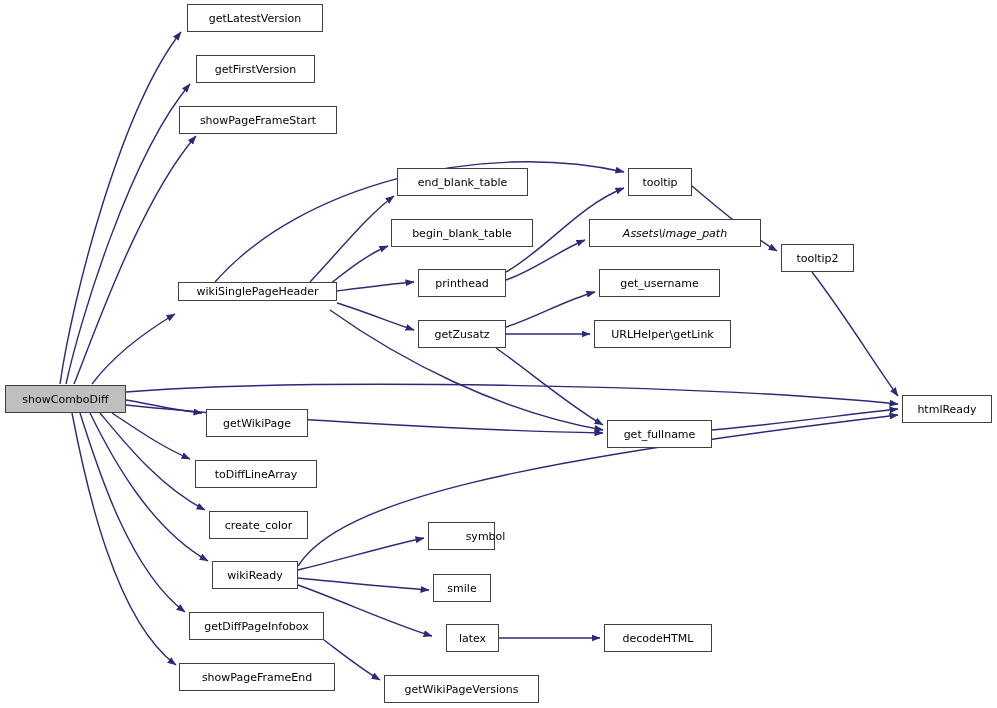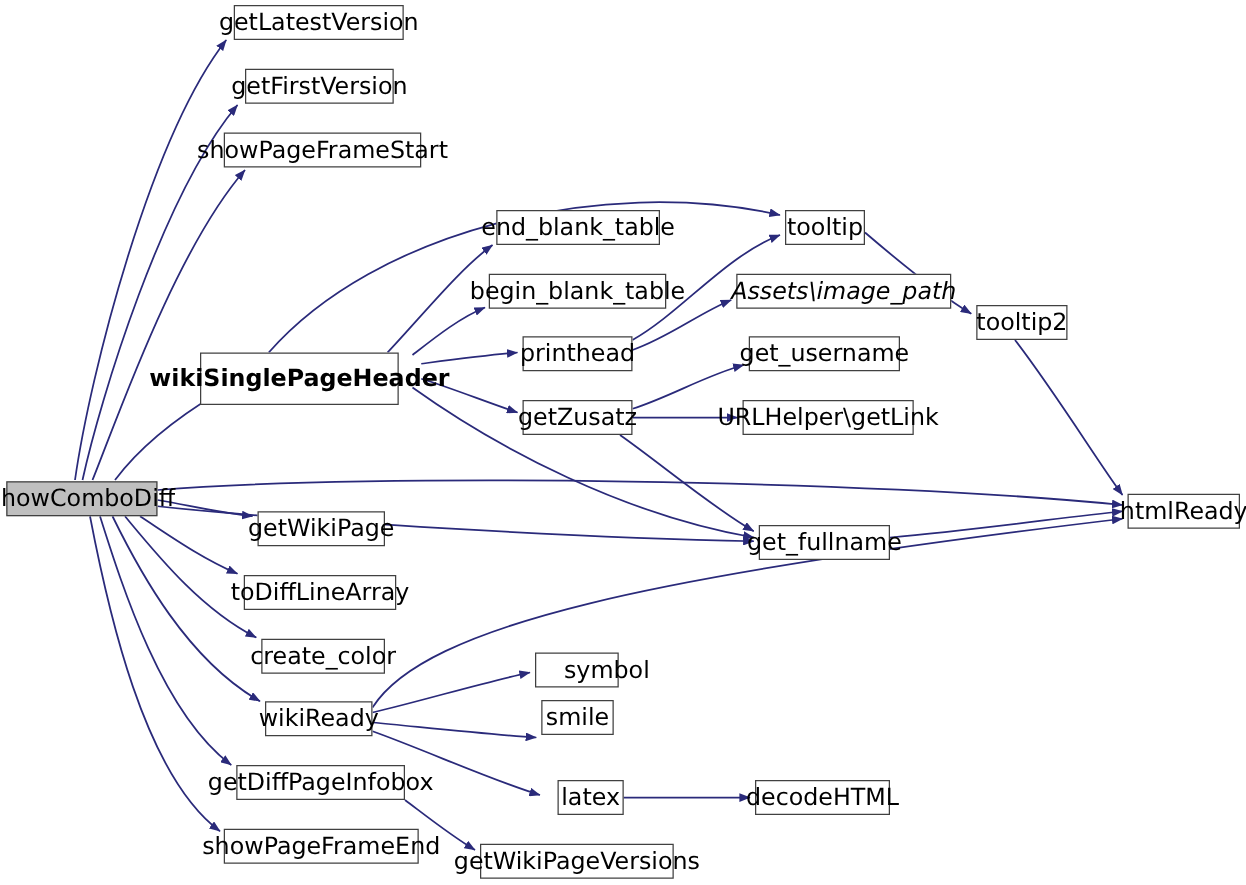--- a/index.html
+++ b/index.html
@@ -1,21 +1,21 @@
 <!DOCTYPE html>
 <html><head>
 <meta charset="utf-8">
 <style>
   html,body{margin:0;padding:0;background:#ffffff;}
   body{font-family:"DejaVu Sans","Liberation Sans",sans-serif;}
   #canvas{position:relative;width:997px;height:708px;overflow:hidden;background:#fff;}
   #edges{position:absolute;left:0;top:0;width:997px;height:708px;}
   .node{position:absolute;box-sizing:border-box;border:1px solid #404040;background:#ffffff;
         display:flex;align-items:center;justify-content:center;white-space:nowrap;
-        font-size:19px;color:#000;line-height:1;}
+        font-size:11px;color:#000;line-height:1;}
   .node.root{background:#bfbfbf;}
   .node span{display:block;padding:0 6px;}
 </style>
 </head>
 <body>
 
 <div id="canvas">
   <svg id="edges" viewBox="0 0 997 708">
     <defs>
       <marker id="arrow" markerWidth="9" markerHeight="7" refX="8.5" refY="3.5" orient="auto" markerUnits="userSpaceOnUse">
@@ -63,21 +63,21 @@
       </div>
       <div class="node" style="left: 187px; top: 4px; width: 136px; height: 28px;">
         <span>getLatestVersion</span>
       </div>
       <div class="node" style="left: 196px; top: 55px; width: 119px; height: 28px;">
         <span>getFirstVersion</span>
       </div>
       <div class="node" style="left: 179px; top: 106px; width: 158px; height: 28px;">
         <span>showPageFrameStart</span>
       </div>
-      <div class="node" style="left: 160px; top: 282px; width: 159px; height: 42px; font-weight: bold;">
+      <div class="node" style="left: 178px; top: 282px; width: 159px; height: 19px;">
         <span>wikiSinglePageHeader</span>
       </div>
       <div class="node" style="left: 397px; top: 168px; width: 131px; height: 28px;">
         <span>end_blank_table</span>
       </div>
       <div class="node" style="left: 391px; top: 219px; width: 142px; height: 28px;">
         <span>begin_blank_table</span>
       </div>
       <div class="node" style="left: 418px; top: 269px; width: 88px; height: 28px;">
         <span>printhead</span>
@@ -120,21 +120,21 @@
       </div>
       <div class="node" style="left: 189px; top: 612px; width: 135px; height: 28px; justify-content: center;">
         <span>getDiffPageInfobox</span>
       </div>
       <div class="node" style="left: 179px; top: 663px; width: 156px; height: 28px;">
         <span>showPageFrameEnd</span>
       </div>
       <div class="node" style="left: 428px; top: 522px; width: 67px; height: 28px; padding-left: 48px;">
         <span>symbol</span>
       </div>
-      <div class="node" style="left: 433px; top: 560px; width: 58px; height: 28px;">
+      <div class="node" style="left: 433px; top: 574px; width: 58px; height: 28px;">
         <span>smile</span>
       </div>
       <div class="node" style="left: 446px; top: 624px; width: 53px; height: 28px;">
         <span>latex</span>
       </div>
       <div class="node" style="left: 604px; top: 624px; width: 108px; height: 28px;">
         <span>decodeHTML</span>
       </div>
       <div class="node" style="left: 384px; top: 675px; width: 155px; height: 28px;">
         <span>getWikiPageVersions</span>

